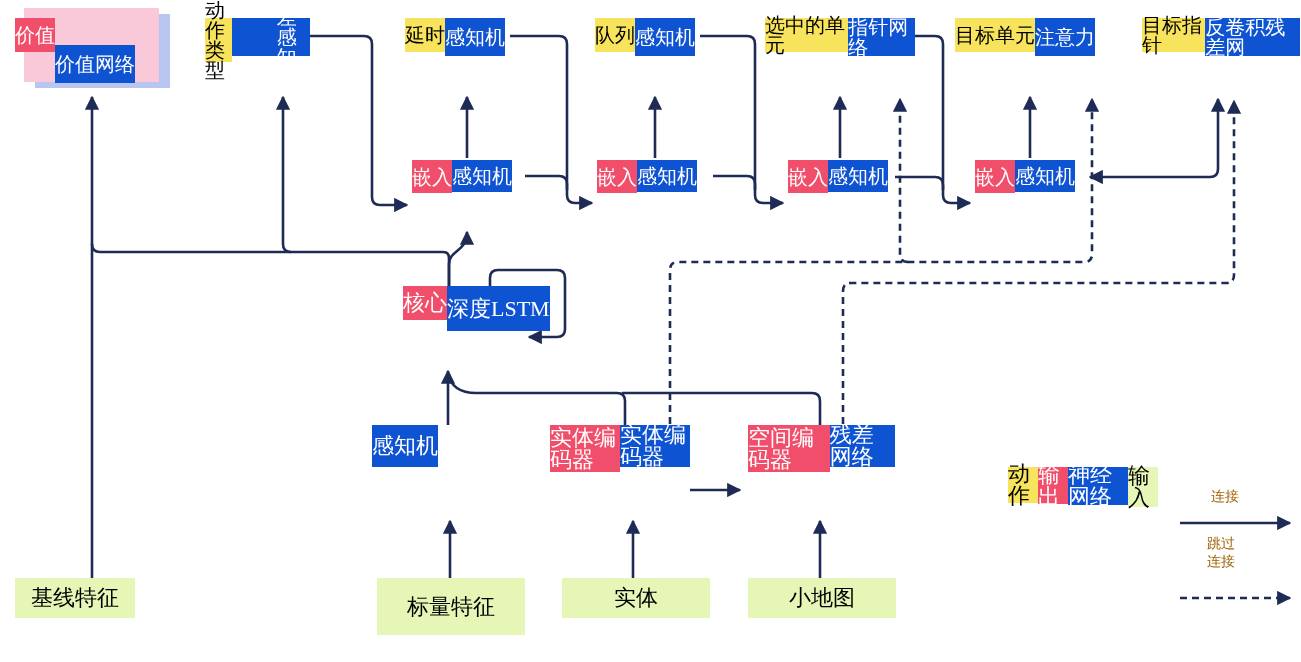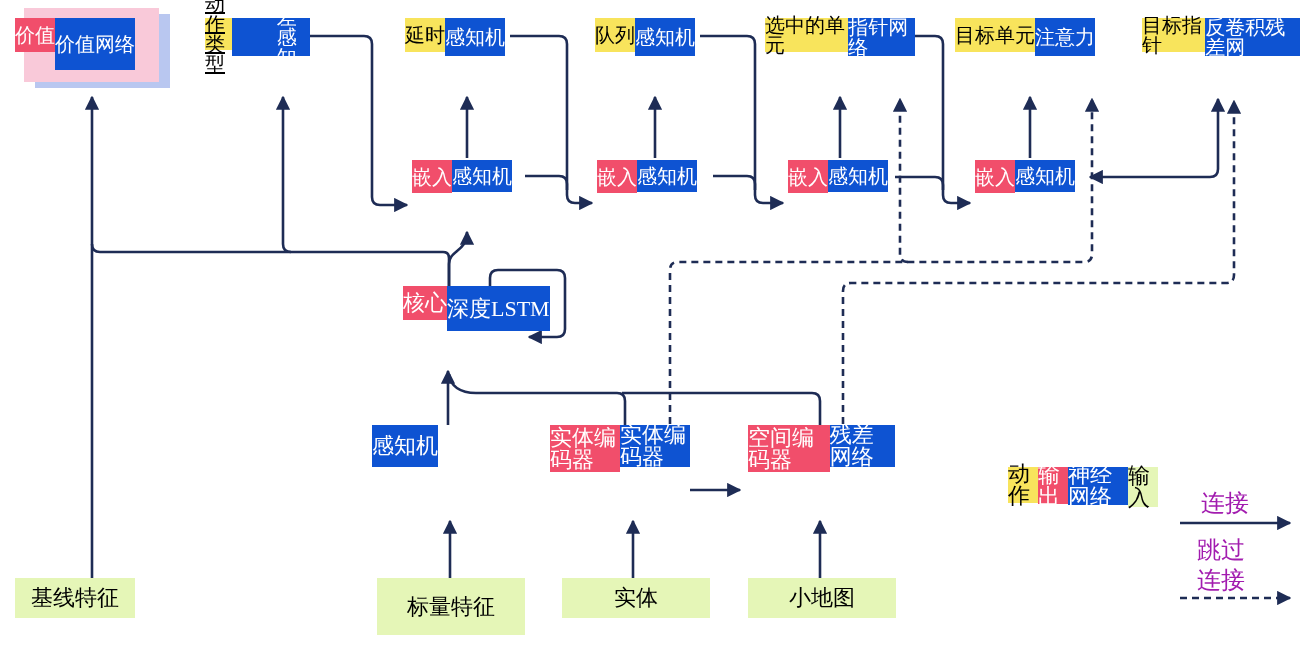--- a/index.html
+++ b/index.html
@@ -12,21 +12,21 @@
   .seg{display:flex;align-items:center;justify-content:center;line-height:1;}
   .yellow{background:#F8E45C;color:#000000;}
   .red{background:#F14E6B;color:#ffffff;}
   .blue{background:#0E53D2;color:#ffffff;}
   .green{background:#E5F6B7;color:#000000;}
   .t20{font-size:20px;}
   .t22{font-size:22px;}
   .shadowcard{position:absolute;}
   .pinkcard{background:#F9C9D9;}
   .bluecard{background:#B9C7F0;}
-  .legend-label{position:absolute;color:#a21caf;font-size:24px;text-align:center;line-height:1.25;}
+  .legend-label{position:absolute;color:#a16207;font-size:14px;text-align:center;line-height:1.25;}
 </style>
 </head>
 <body>
 
 <div id="canvas">
 
   <div class="shadowcard bluecard" style="left:35px;top:14px;width:135px;height:74px;"></div>
   <div class="shadowcard pinkcard" style="left:24px;top:8px;width:135px;height:74px;"></div>
 
   <svg id="wires" viewBox="0 0 1301 662">
@@ -69,25 +69,25 @@
       <path d="M670,424 V270 Q670,262 678,262 H1084 Q1092,262 1092,254 V99" marker-end="url(#ah)"></path>
       <path d="M908,262 Q900,262 900,254 V99" marker-end="url(#ah)"></path>
       <path d="M843,424 V291 Q843,283 851,283 H1226 Q1234,283 1234,275 V101" marker-end="url(#ah)"></path>
 
       <path d="M1180,598 H1290" marker-end="url(#ah)"></path>
     </g>
   </svg>
 
   <div class="box" style="left:15px;top:18px;width:135px;height:72px;">
     <div class="seg red t20" style="height:34px;">价值</div>
-    <div class="seg blue t20" style="height:52px;">价值网络</div>
+    <div class="seg blue t20" style="height:38px;margin-top:27px;">价值网络</div>
   </div>
 
   <div class="box" style="left:205px;top:18px;width:105px;height:72px;">
-    <div class="seg yellow t20" style="height:32px;text-decoration:underline;">动作类型</div>
+    <div class="seg yellow t20" style="height:44px;">动作类型</div>
     <div class="seg blue t20" style="height:38px;padding-left:45px;">残差感知机</div>
   </div>
 
   <div class="box" style="left:405px;top:18px;width:105px;height:72px;">
     <div class="seg yellow t20" style="height:34px;">延时</div>
     <div class="seg blue t20" style="height:38px;">感知机</div>
   </div>
 
   <div class="box" style="left:595px;top:18px;width:105px;height:72px;">
     <div class="seg yellow t20" style="height:34px;">队列</div>

